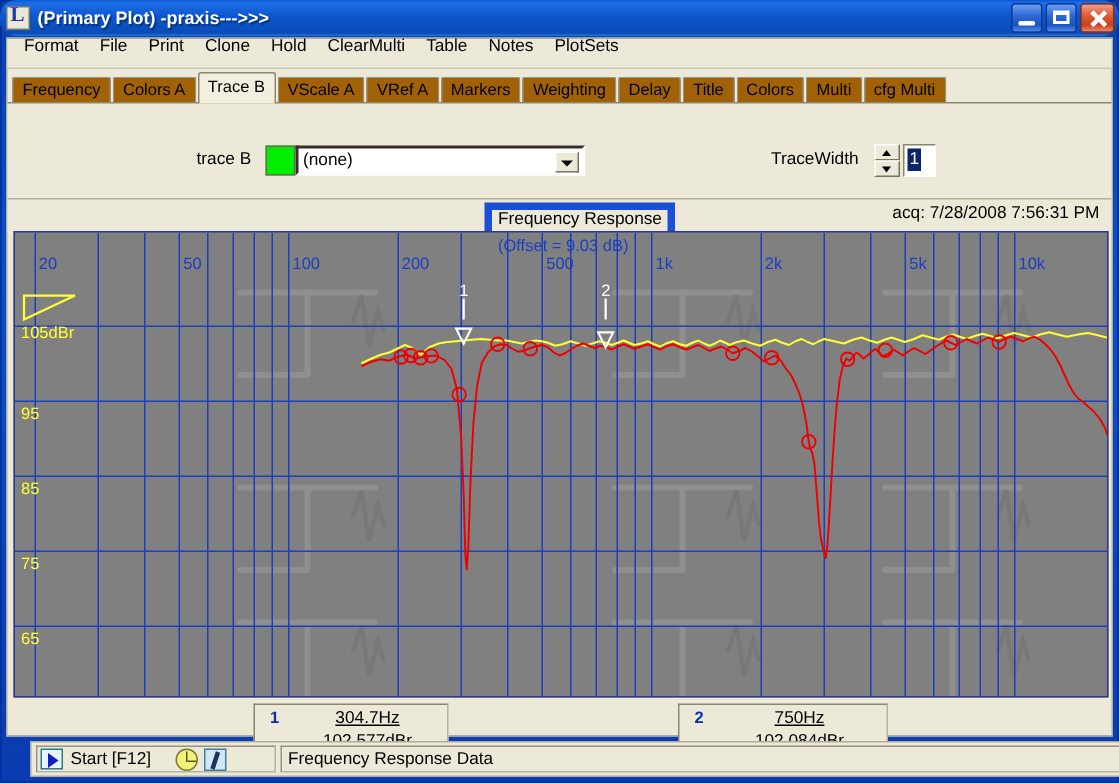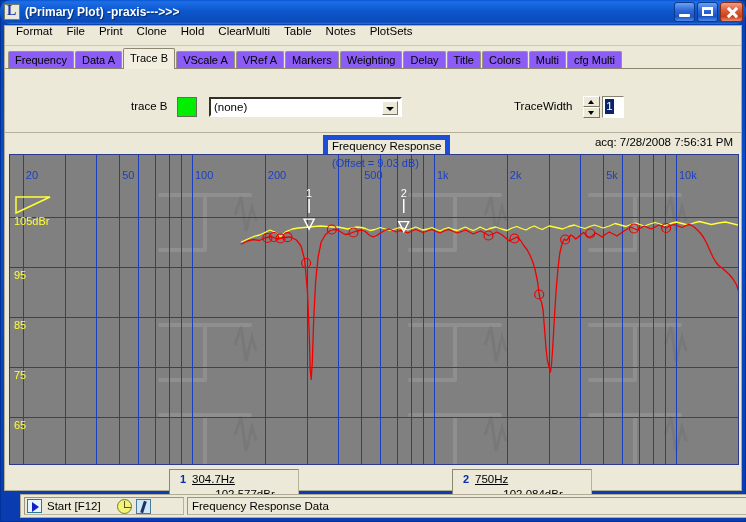--- a/index.html
+++ b/index.html
@@ -109,21 +109,21 @@
     position: absolute; left: 0; top: 21px; width: 100%; height: 21px;
     display: flex; align-items: flex-end;
     padding-left: 3px;
   }
   .tab {
     font-size: 11px; color: #000;
     height: 17px;
     line-height: 16px;
     padding: 0 6px;
     margin-right: 1px;
-    background: #8b5cf6;
+    background: #a16207;
     border: 1px solid #9a9480;
     border-bottom: none;
     border-top-left-radius: 2px;
     border-top-right-radius: 2px;
     white-space: nowrap;
   }
   .tab.active {
     height: 21px;
     line-height: 19px;
     background: #f2efe0;
@@ -149,21 +149,21 @@
     width: 20px; height: 20px;
     background: #00ee00;
     border: 1px solid #6b6b5a;
   }
   .combo {
     position: absolute; left: 192px; top: 71px;
     width: 193px; height: 20px;
     background: #ffffff;
     border: 2px inset #dcdcd0;
     border-top-color: #86836f; border-left-color: #86836f;
-    border-right-color: #ffffff; border-bottom-color: #ffffff; margin-left: 12px;
+    border-right-color: #ffffff; border-bottom-color: #ffffff;
   }
   .combo-val {
     position: absolute; left: 3px; top: 2px;
     font-size: 11.5px; color: #000;
   }
   .combo-arrow {
     position: absolute; right: 2px; top: 2px;
     width: 16px; height: 14px;
     background: #ece9d8;
     border: 1px solid #787462;
@@ -253,21 +253,21 @@
     border-top-color:#8d8771; border-left-color:#8d8771;
   }
   .mk1 { left: 164px; width: 130px; }
   .mk2 { left: 447px; width: 140px; }
   .mk-num {
     position: absolute; left: 10px; top: 3px;
     font-size: 11px; font-weight: bold; color: #0a2db0;
   }
   .mk-freq {
     position: absolute; left: 0; right: 0; top: 3px;
-    text-align: left;
+    text-align: center;
     font-size: 11.5px; color: #000;
   }
   .mk-freq span { text-decoration: underline; }
   .mk-amp {
     position: absolute; left: 0; right: 0; top: 18px;
     text-align: center;
     font-size: 11.5px; color: #000;
   }
   .mk1 .mk-freq, .mk1 .mk-amp { padding-left: 22px; }
   .mk2 .mk-freq, .mk2 .mk-amp { padding-left: 22px; }
@@ -366,21 +366,21 @@
       <div class="menuitem">Clone</div>
       <div class="menuitem">Hold</div>
       <div class="menuitem">ClearMulti</div>
       <div class="menuitem">Table</div>
       <div class="menuitem">Notes</div>
       <div class="menuitem">PlotSets</div>
     </div>
 
     <div class="tabstrip">
       <div class="tab">Frequency</div>
-      <div class="tab">Data A</div>
+      <div class="tab">Colors A</div>
       <div class="tab active">Trace B</div>
       <div class="tab">VScale A</div>
       <div class="tab">VRef A</div>
       <div class="tab">Markers</div>
       <div class="tab">Weighting</div>
       <div class="tab">Delay</div>
       <div class="tab">Title</div>
       <div class="tab">Colors</div>
       <div class="tab">Multi</div>
       <div class="tab">cfg Multi</div>

